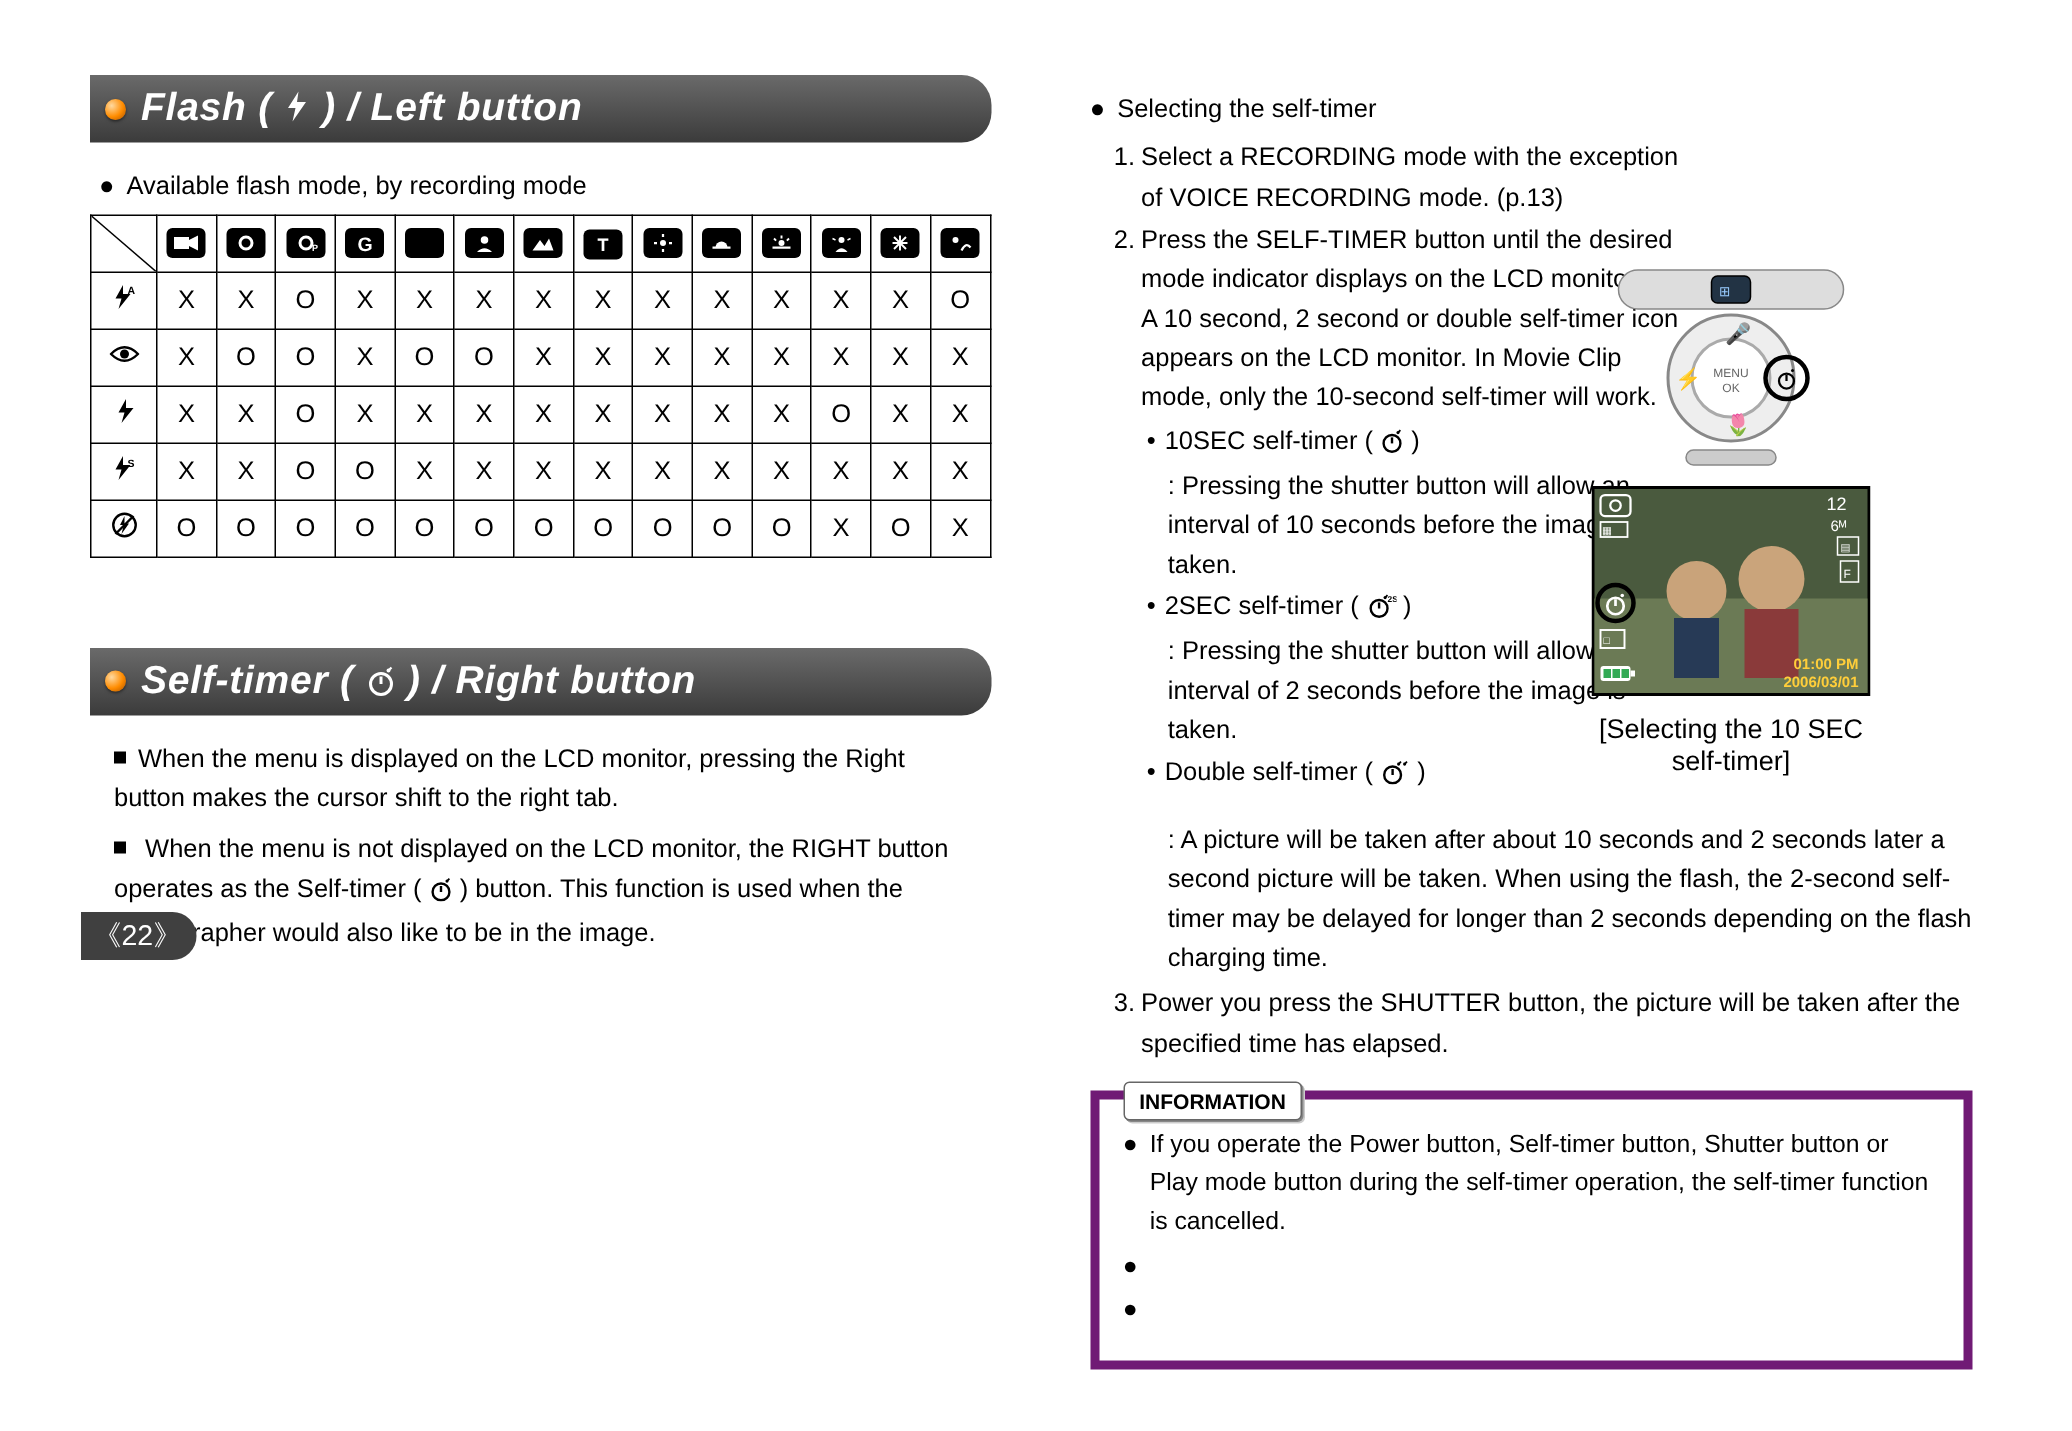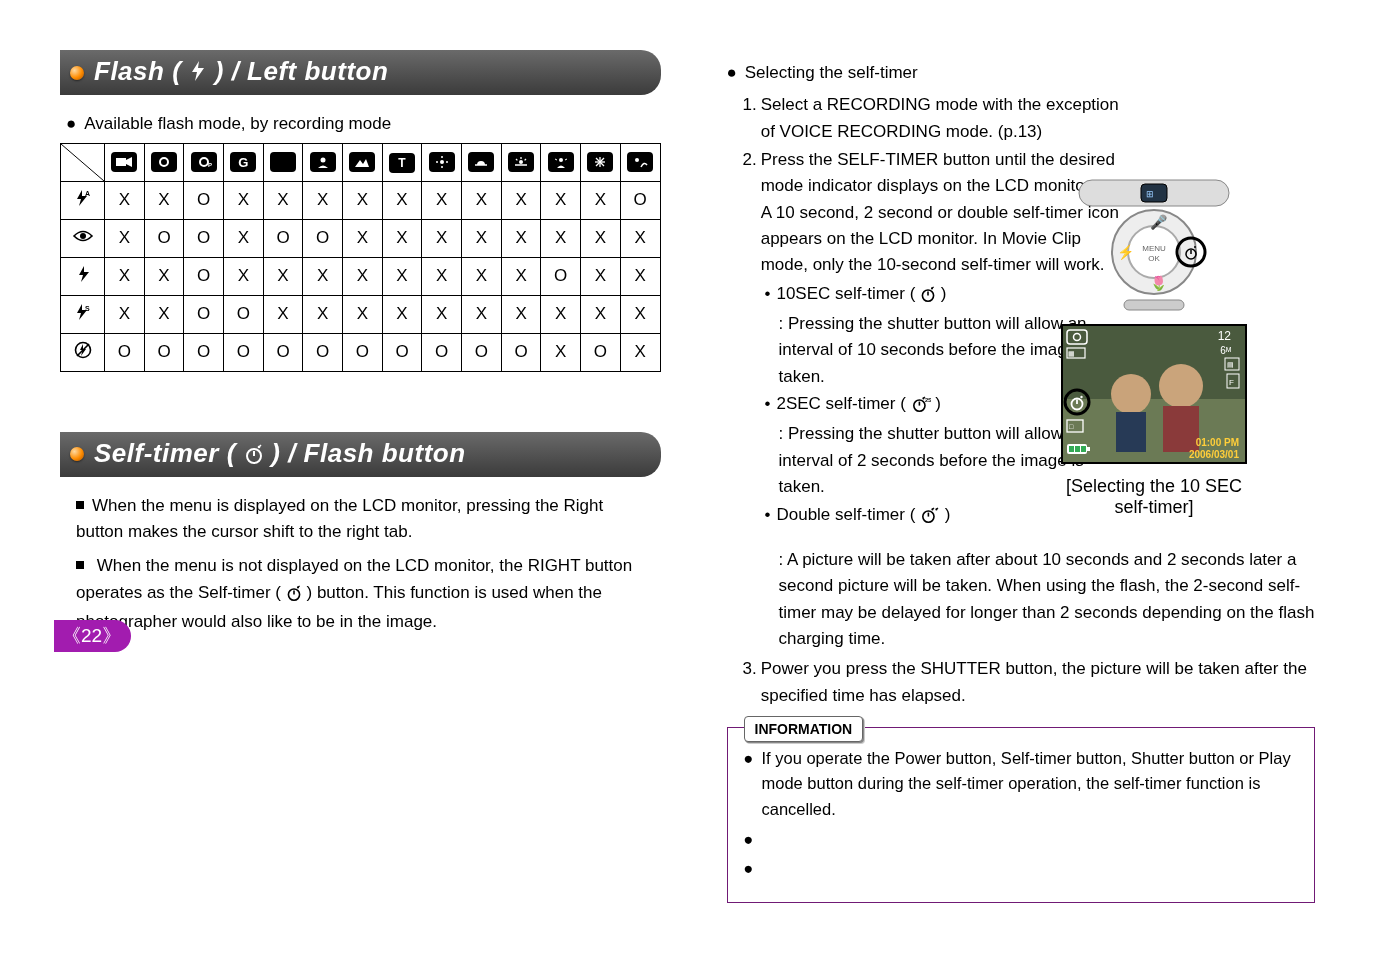--- a/index.html
+++ b/index.html
@@ -119,21 +119,21 @@
 
   
   .steps { font-size:17px; line-height:1.55; }
   .steps .step { display:flex; gap:4px; margin:2px 0 2px 22px; }
   .steps .step .num { white-space:nowrap; }
   .steps .sub { margin-left: 44px; }
   .steps .sub-item { display:flex; gap:6px; margin:1px 0 1px 0; }
   .steps .sub-desc { margin-left: 14px; }
 
   .info-box {
-    border: 1px solid #701a75;
+    border: 6px solid #701a75;
     padding: 14px 16px 16px;
     margin: 18px 6px 0 6px;
     position: relative;
   }
   .info-label {
     position: absolute;
     top: -12px;
     left: 16px;
     background: #fff;
     border: 1px solid #666;
@@ -156,22 +156,22 @@
     align-items:center;
     gap: 12px;
   }
   .control-dial, .lcd-shot, .caption { pointer-events:none; }
   .caption { font-size:18px; text-align:center; }
 
   
   .page-num {
     position: absolute;
     left: 54px;
-    bottom: 18px;
-    background: #a21caf;
+    bottom: 30px;
+    background: #404040;
     color: #fff;
     font-size: 19px;
     padding: 3px 10px 3px 8px;
     border-top-right-radius: 16px;
     border-bottom-right-radius: 16px;
     font-family: Arial, sans-serif;
     margin-top: 32px;
   }
 
   .right-col-inner { padding-right: 200px; }
@@ -400,21 +400,21 @@
         <h1>
           <span>Self-timer ( </span>
           <span style="display:inline-block;vertical-align:-2px;">
             <svg width="20" height="20" viewBox="0 0 20 20">
                 <circle cx="10" cy="12" r="7" stroke="#fff" stroke-width="2" fill="none"></circle>
                 <line x1="10" y1="12" x2="10" y2="7" stroke="#fff" stroke-width="2"></line>
                 <circle cx="15" cy="3" r="1.3" fill="#fff"></circle>
                 <line x1="15" y1="3" x2="17" y2="1" stroke="#fff" stroke-width="1.5"></line>
               </svg>
           </span>
-          <span> ) / Flash button</span>
+          <span> ) / Right button</span>
         </h1>
       </div>
 
       <p class="para sq-bullet">When the menu is displayed on the LCD monitor, pressing the Right button makes the cursor shift to the right tab.</p>
       <p class="para sq-bullet">
         <span>When the menu is not displayed on the LCD monitor, the RIGHT button operates as the Self-timer ( </span>
         <span style="display:inline-block;vertical-align:-3px;">
           <svg width="16" height="16" viewBox="0 0 20 20">
               <circle cx="10" cy="12" r="7" stroke="#000" stroke-width="2" fill="none"></circle>
               <line x1="10" y1="12" x2="10" y2="7" stroke="#000" stroke-width="2"></line>

